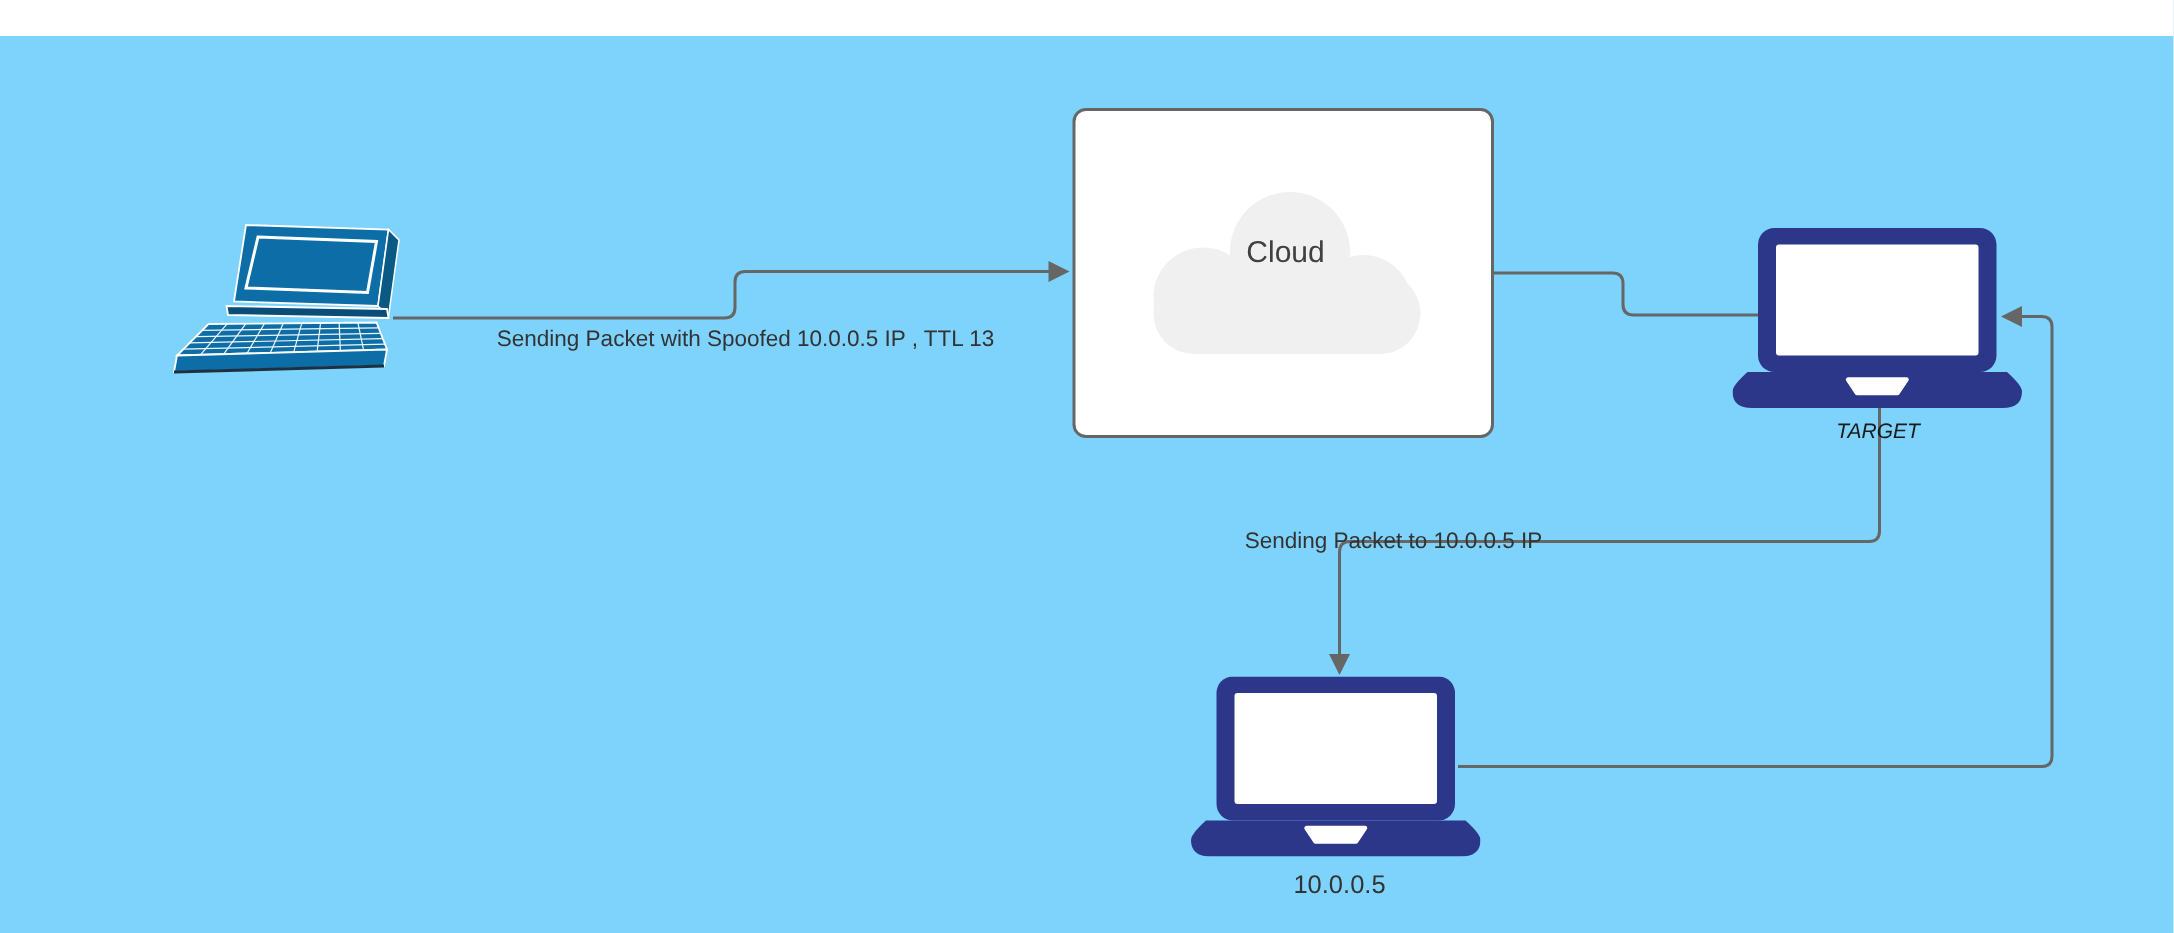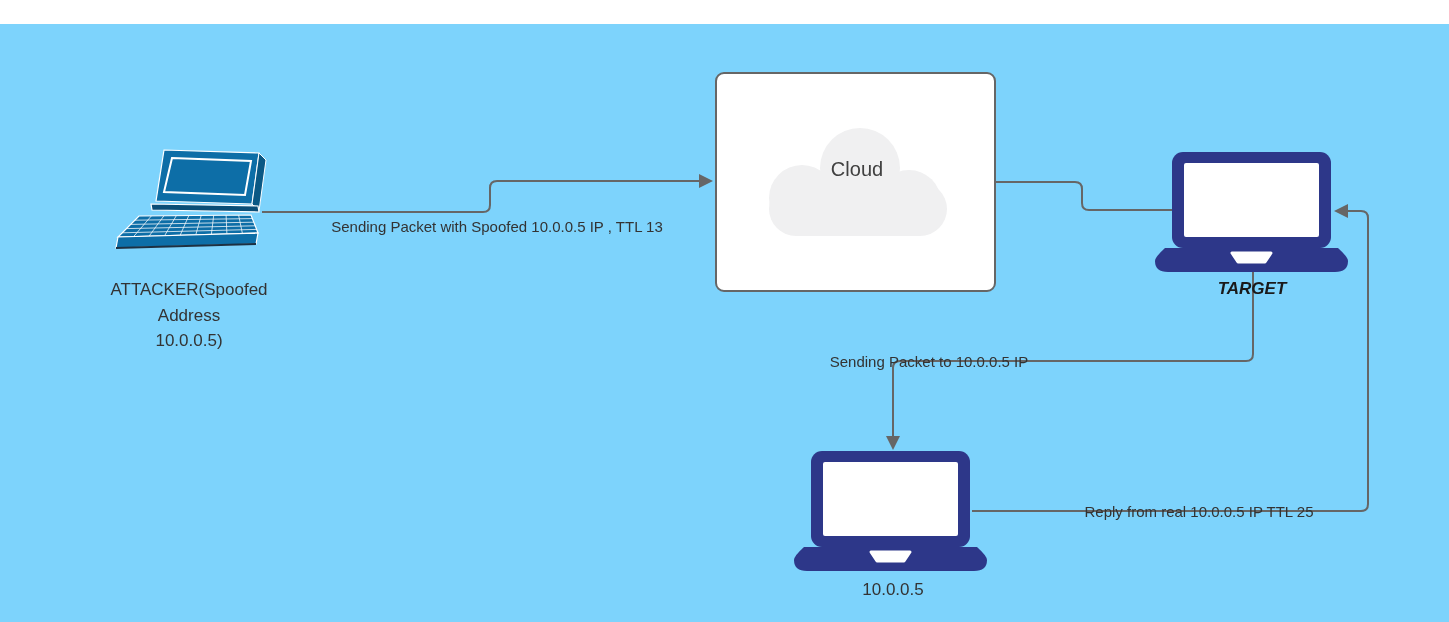--- a/index.html
+++ b/index.html
@@ -12,21 +12,21 @@
   .label{position:absolute;z-index:3;color:#333333;}
   .edge-label{
     font-size:15px;font-weight:normal;white-space:nowrap;
     transform:translate(-50%,-50%);
   }
   .node-label{
     font-size:17px;text-align:center;white-space:pre-line;line-height:1.5;
     transform:translate(-50%,0);
   }
   .target-label{
-    font-size:17px;font-weight:bold;font-style:italic;color:#1a1a1a;
+    font-size:14px;font-weight:normal;font-style:italic;color:#1a1a1a;
     white-space:nowrap;transform:translate(-50%,0);
   }
   .cloud-box{
     position:absolute;left:715px;top:48px;width:281px;height:220px;
     border:2px solid #666666;border-radius:9px;background:#ffffff;
     box-sizing:border-box;z-index:2;
   }
   .cloud-shape{position:absolute;left:40px;top:50px;width:200px;height:122px;}
   .cloud-text{
     position:absolute;left:140px;top:95px;transform:translate(-50%,-50%);
@@ -106,23 +106,19 @@
 
   <div class="node" style="left:794px;top:427px;width:193px;height:120px;">
     <svg width="193" height="120" viewBox="0 0 193 120" xmlns="http://www.w3.org/2000/svg">
       <rect x="17" y="0" width="159" height="96" rx="11" fill="#2d3789"></rect>
       <rect x="29" y="11" width="135" height="74" rx="2" fill="#ffffff"></rect>
       <path d="M 10 96 L 183 96 Q 193 105 193 109 Q 193 120 180 120 L 13 120 Q 0 120 0 109 Q 0 105 10 96 Z" fill="#2d3789"></path>
       <polygon points="77,101 116,101 110,110 83,110" fill="#ffffff" stroke="#ffffff" stroke-width="3" stroke-linejoin="round"></polygon>
     </svg>
   </div>
 
-  <div class="label node-label" style="left:189px;top:253px;">ATTACKER(Spoofed
-Address
-10.0.0.5)</div>
   <div class="label target-label" style="left:1252px;top:255px;">TARGET</div>
   <div class="label node-label" style="left:893px;top:553px;">10.0.0.5</div>
 
   <div class="label edge-label" style="left:497px;top:202px;">Sending Packet with Spoofed 10.0.0.5 IP , TTL 13</div>
   <div class="label edge-label" style="left:929px;top:337px;">Sending Packet to 10.0.0.5 IP</div>
-  <div class="label edge-label" style="left:1199px;top:487px;">Reply from real 10.0.0.5 IP TTL 25</div>
 
 </div>
 
 </body></html>

